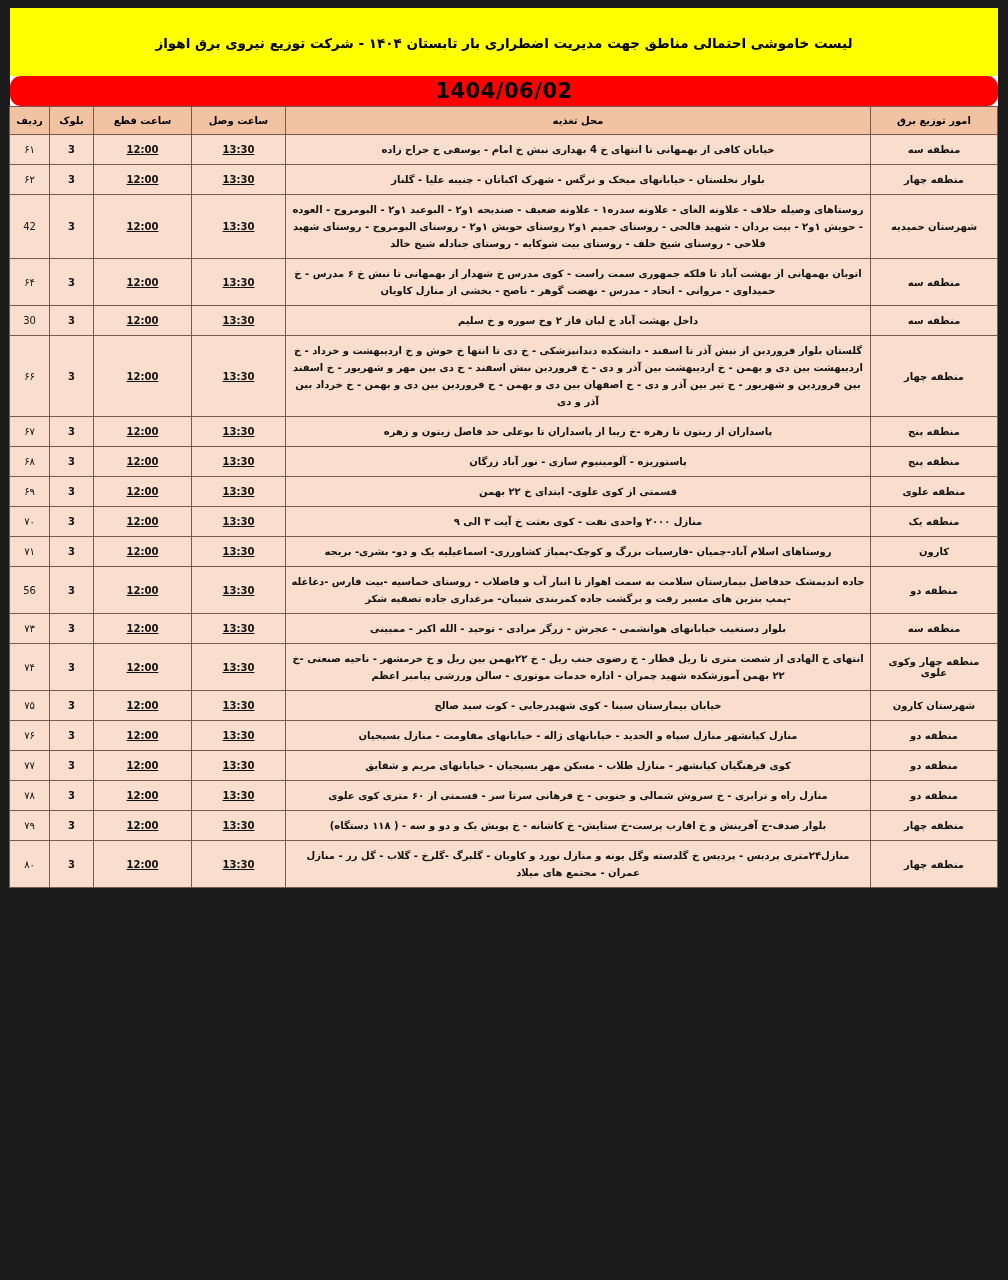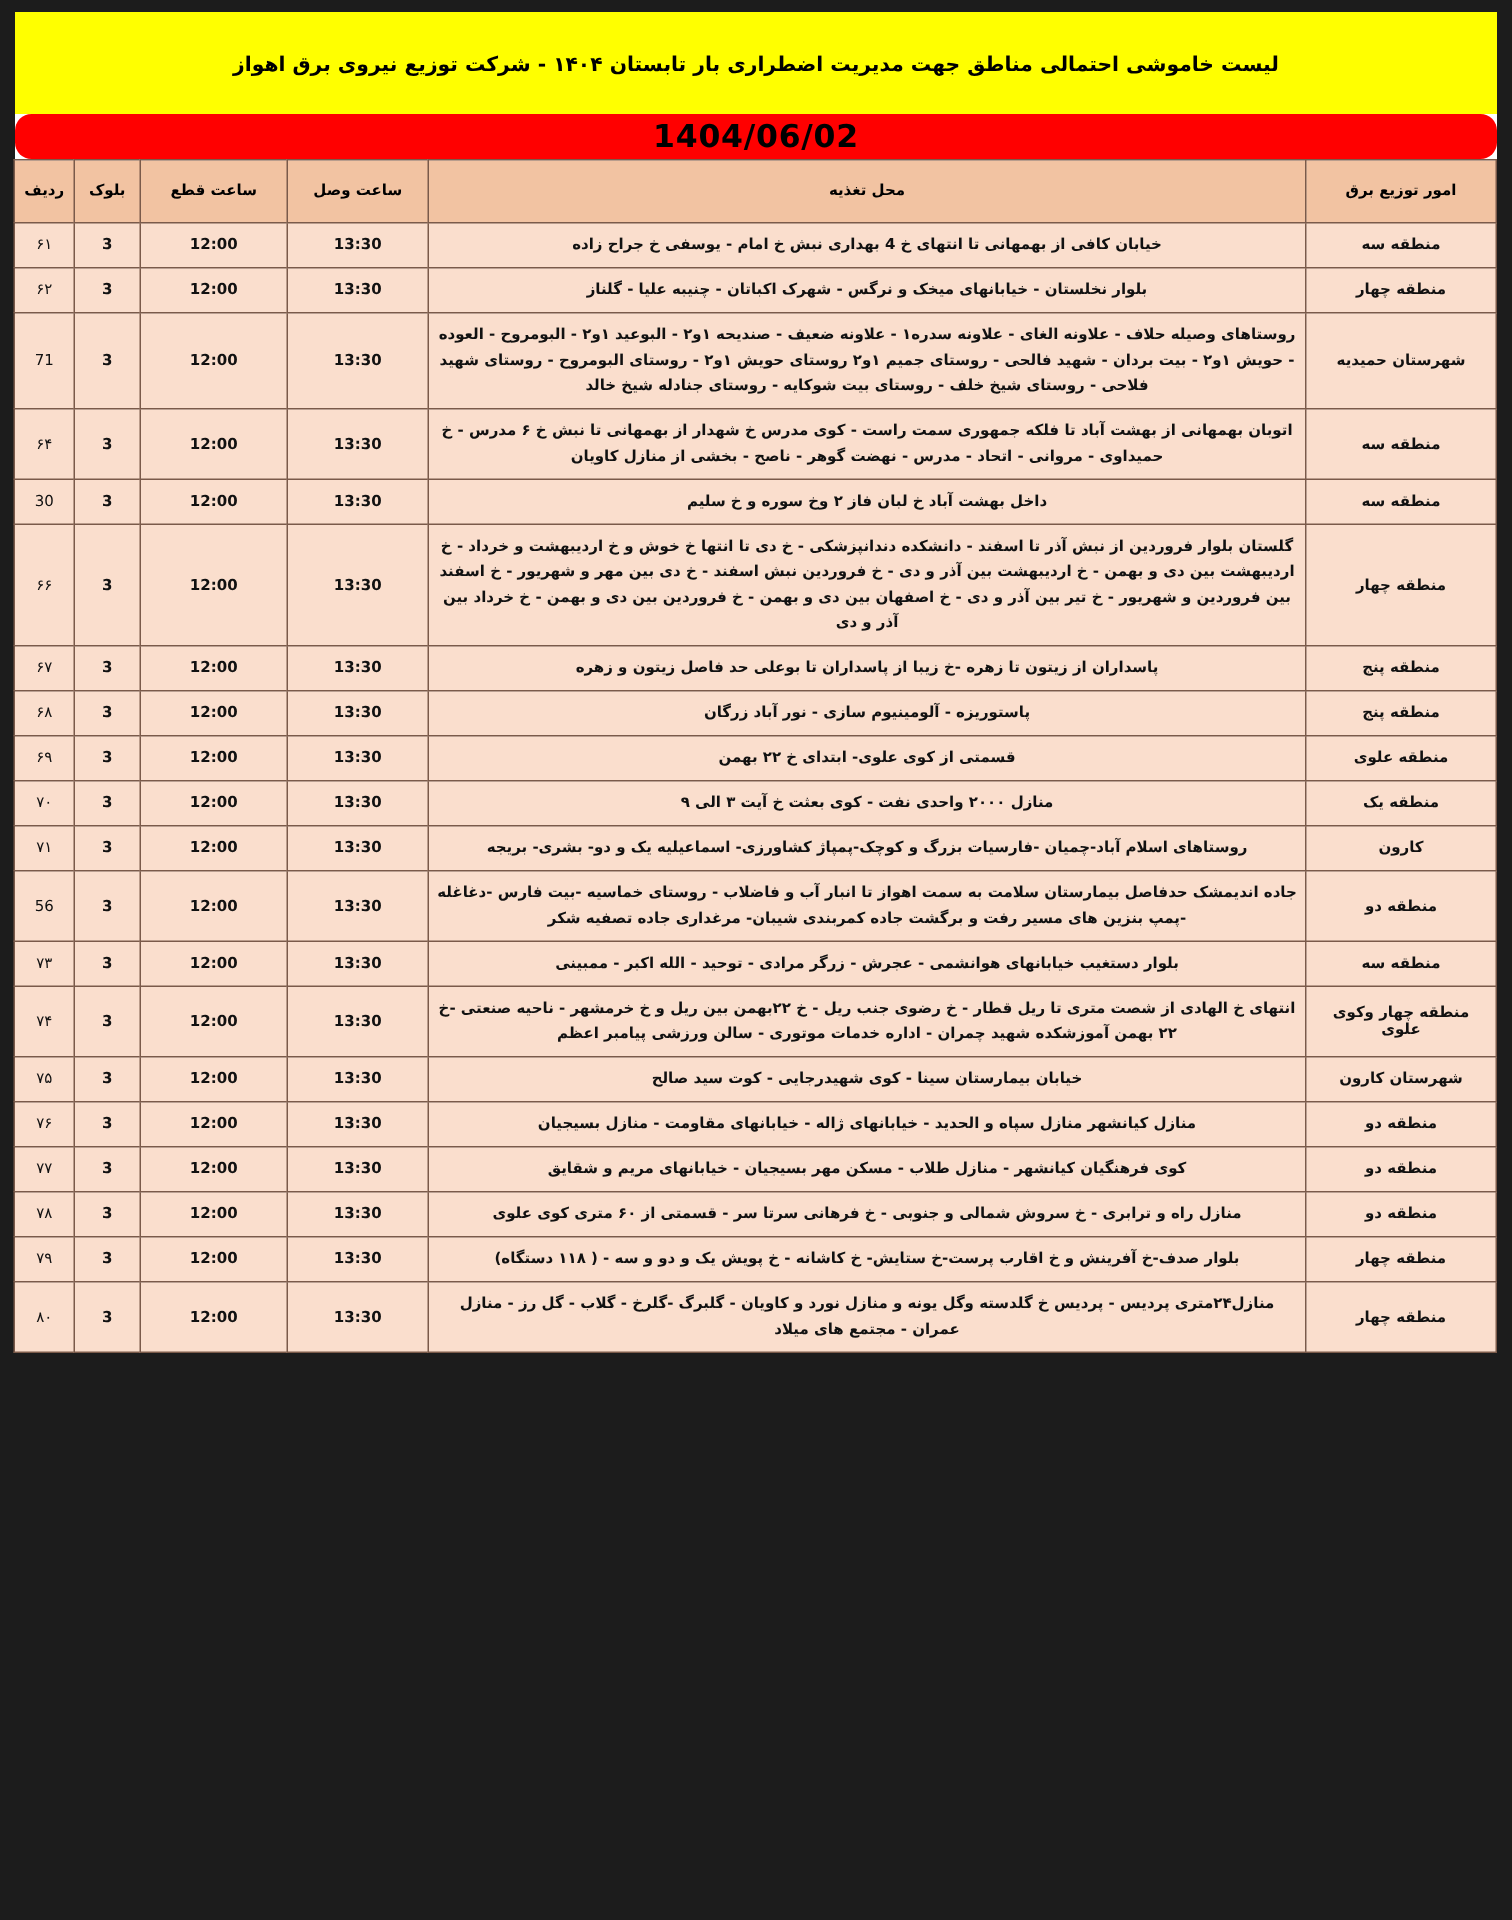--- a/index.html
+++ b/index.html
@@ -59,21 +59,21 @@
   table.outage td {
     border: 1px solid #7a5a4a;
     box-sizing: border-box;
     vertical-align: middle;
   }
   table.outage thead th {
     background: #f2c3a2;
     color: #000;
     font-size: 10px;
     font-weight: bold;
-    height: 42px;
+    height: 28px;
     padding: 2px 3px;
     text-align: center;
   }
   table.outage tbody td {
     background: #fadecd;
     color: #111;
     font-size: 10px;
     padding: 6px 5px;
     text-align: center;
   }
@@ -84,20 +84,21 @@
   td.c-block {
     font-size: 13px;
     font-weight: bold;
     font-family: "DejaVu Sans", "Liberation Sans", sans-serif;
   }
   td.c-time {
     font-size: 13px;
     font-weight: bold;
     font-family: "DejaVu Sans", "Liberation Sans", sans-serif;
     direction: ltr;
+    text-decoration: underline;
   }
   td.c-location {
     font-size: 9.5px;
     line-height: 1.7;
     text-align: center;
     padding: 8px 10px;
     font-weight: bold;
   }
   td.c-area {
     font-size: 11px;
@@ -157,21 +158,21 @@
           <td class="c-time">12:00</td>
           <td class="c-block">3</td>
           <td class="c-row">۶۲</td>
         </tr>
         <tr>
           <td class="c-area">شهرستان حمیدیه</td>
           <td class="c-location">روستاهای وصیله حلاف - علاونه الغای - علاونه سدره۱ - علاونه ضعیف - صندیحه ۱و۲ - البوعید ۱و۲ - البومروح - العوده - حویش ۱و۲ - بیت بردان - شهید فالحی - روستای جمیم ۱و۲ روستای حویش ۱و۲ - روستای البومروح - روستای شهید فلاحی - روستای شیخ خلف - روستای بیت شوکایه - روستای جنادله شیخ خالد</td>
           <td class="c-time">13:30</td>
           <td class="c-time">12:00</td>
           <td class="c-block">3</td>
-          <td class="c-row">71</td>
+          <td class="c-row">42</td>
         </tr>
         <tr>
           <td class="c-area">منطقه سه</td>
           <td class="c-location">اتوبان بهمهانی از بهشت آباد تا فلکه جمهوری سمت راست - کوی مدرس خ شهدار از بهمهانی تا نبش خ ۶ مدرس - خ حمیداوی - مروانی - اتحاد - مدرس - نهضت گوهر - ناصح - بخشی از منازل کاویان</td>
           <td class="c-time">13:30</td>
           <td class="c-time">12:00</td>
           <td class="c-block">3</td>
           <td class="c-row">۶۴</td>
         </tr>
         <tr>

